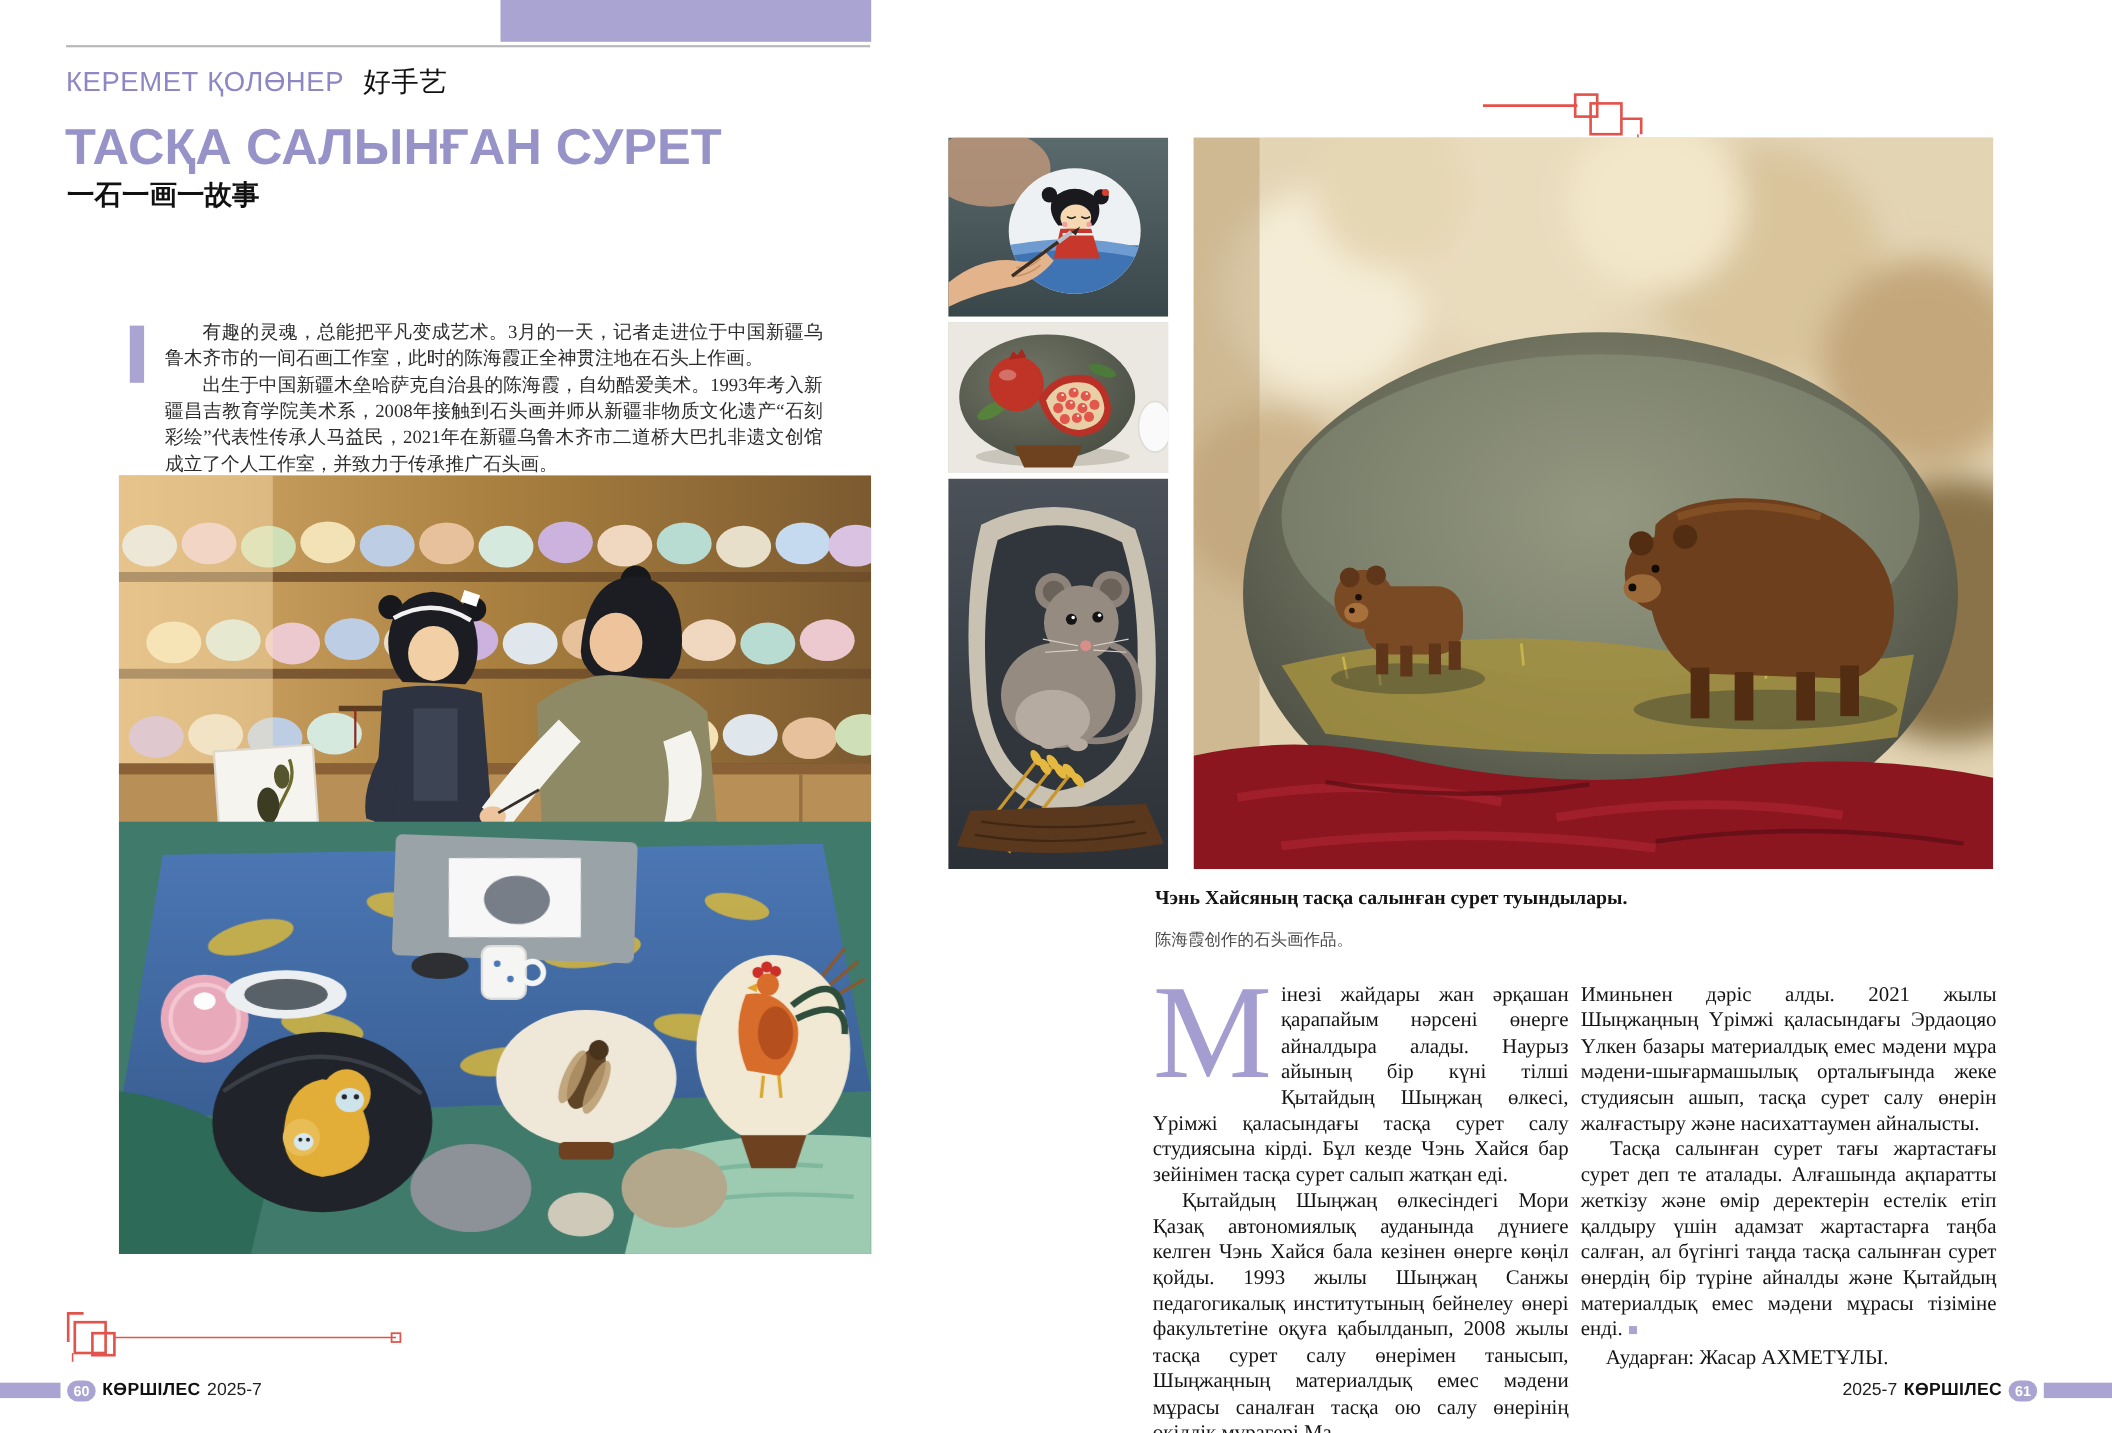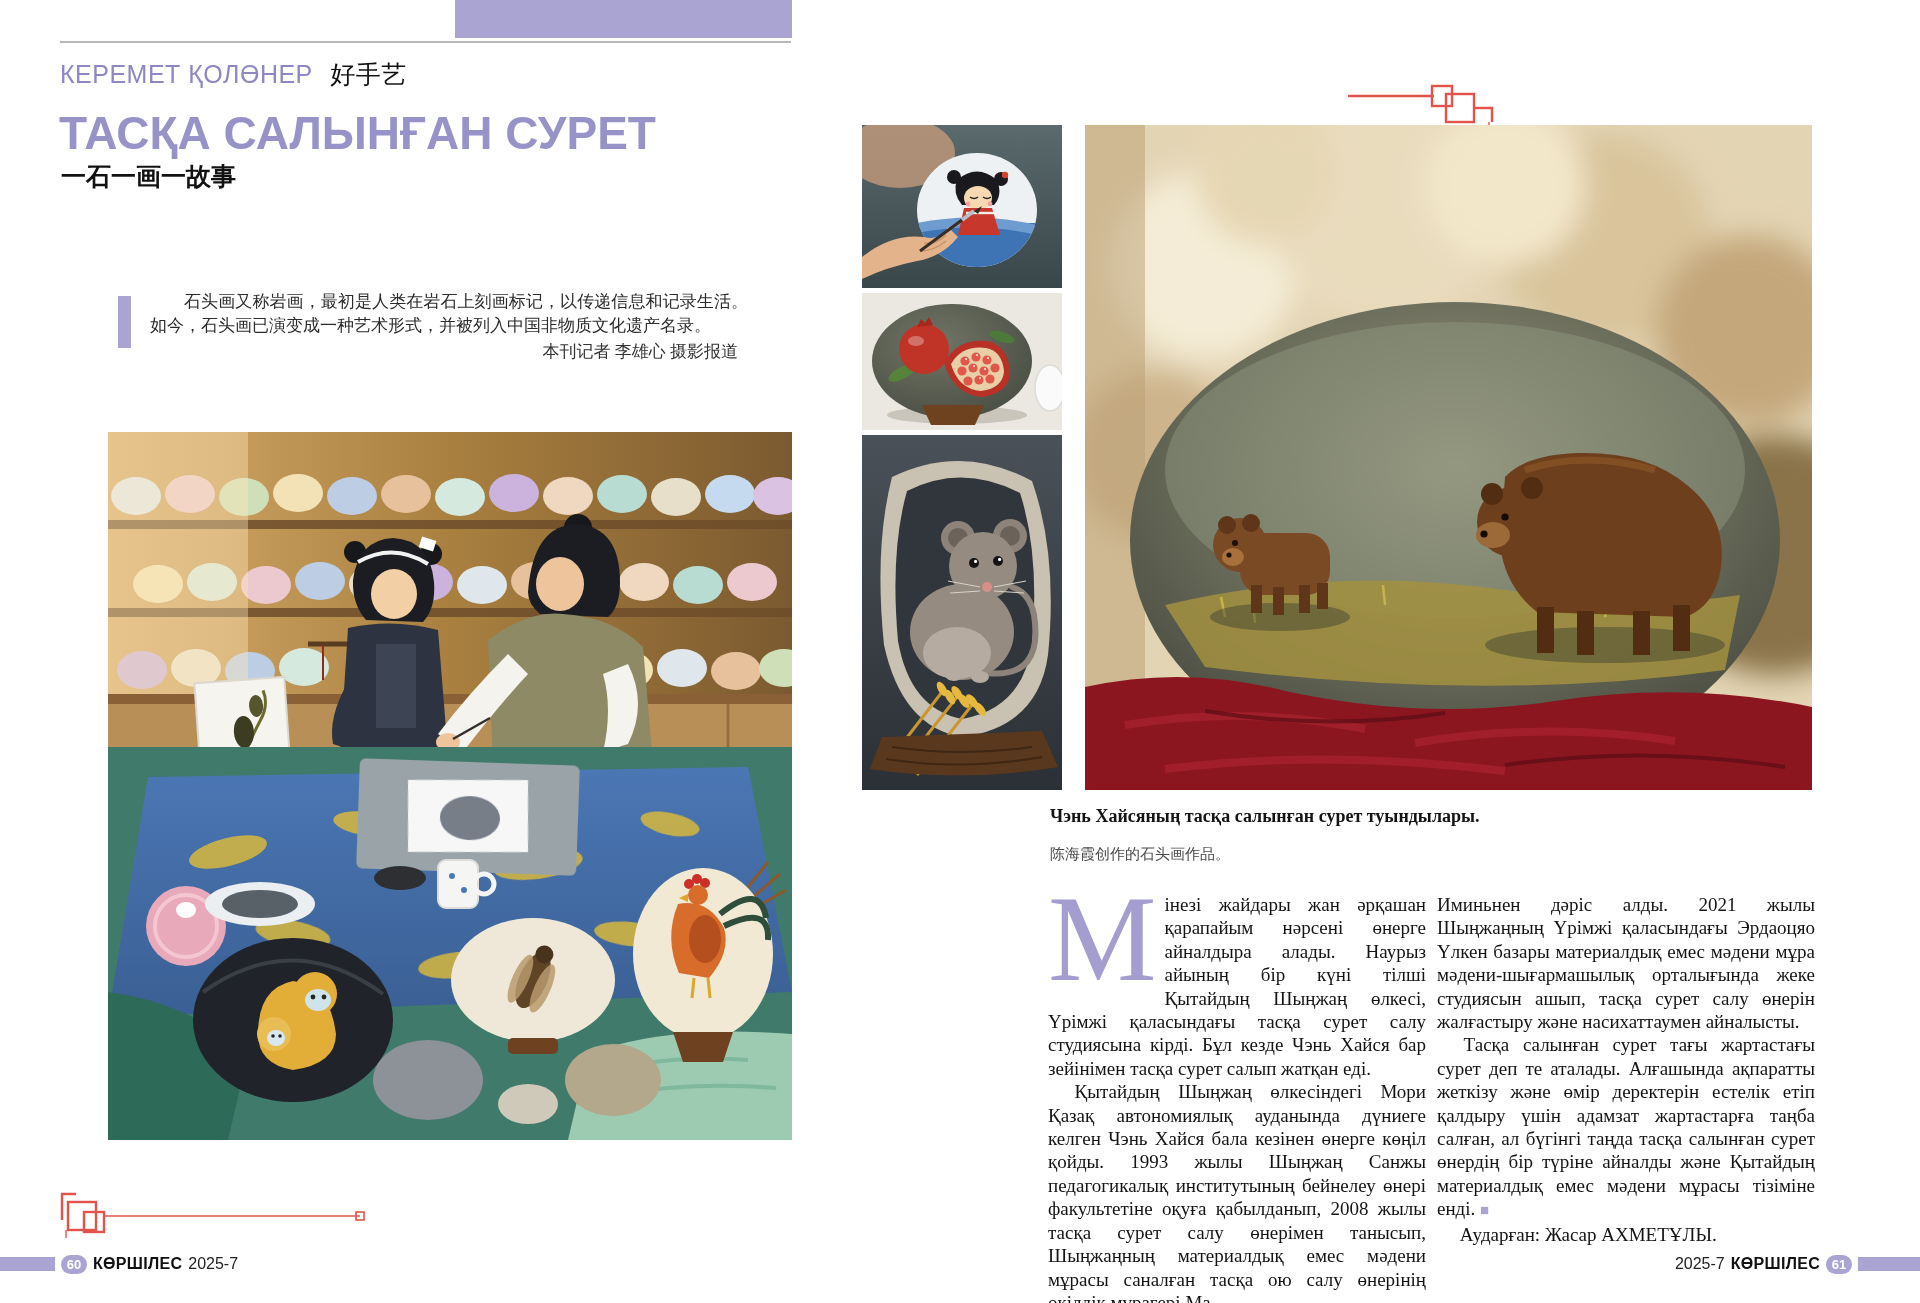--- a/index.html
+++ b/index.html
@@ -78,20 +78,22 @@
   <div class="abs section-line">
     <span class="section-kk">КЕРЕМЕТ ҚОЛӨНЕР</span>
     <span class="section-zh">好手艺</span>
   </div>
 
   <div class="abs sub-title">一石一画一故事</div>
   <div class="abs main-title">ТАСҚА САЛЫНҒАН СУРЕТ</div>
 
   <div class="abs intro-bar"></div>
   <div class="abs intro serif">
+    <p>有趣的灵魂，总能把平凡变成艺术。3月的一天，记者走进位于中国新疆乌鲁木齐市的一间石画工作室，此时的陈海霞正全神贯注地在石头上作画。</p>
+    <p>出生于中国新疆木垒哈萨克自治县的陈海霞，自幼酷爱美术。1993年考入新疆昌吉教育学院美术系，2008年接触到石头画并师从新疆非物质文化遗产“石刻彩绘”代表性传承人马益民，2021年在新疆乌鲁木齐市二道桥大巴扎非遗文创馆成立了个人工作室，并致力于传承推广石头画。</p>
     <p>石头画又称岩画，最初是人类在岩石上刻画标记，以传递信息和记录生活。如今，石头画已演变成一种艺术形式，并被列入中国非物质文化遗产名录。</p>
     <p class="byline">本刊记者 李雄心 摄影报道</p>
   </div>
 
   <div class="abs photo" style="left:108px;top:432px;width:684px;height:708px;">
     <svg width="684" height="708" viewBox="0 0 684 708">
       <defs>
         <linearGradient id="wallG" x1="0" y1="0" x2="1" y2="0">
           <stop offset="0" stop-color="#d7ac6e"></stop>
             <stop offset="0.5" stop-color="#a9803f"></stop>

